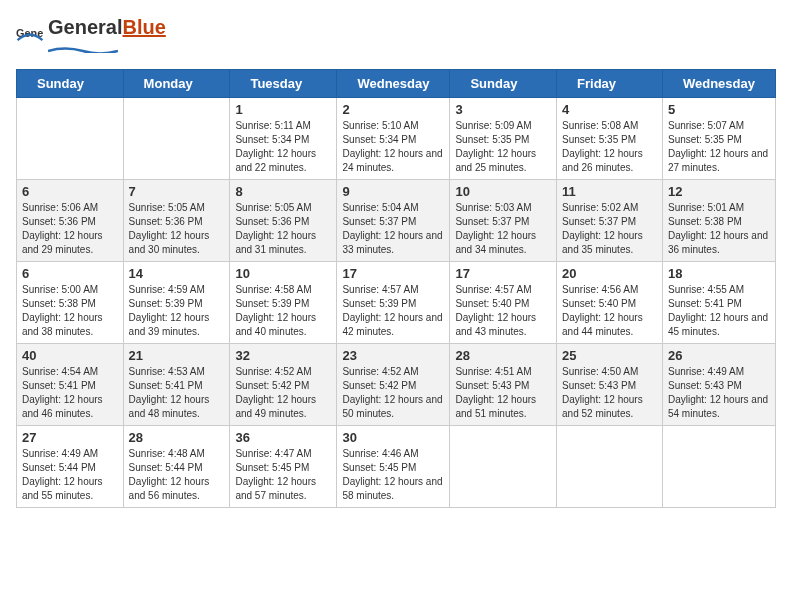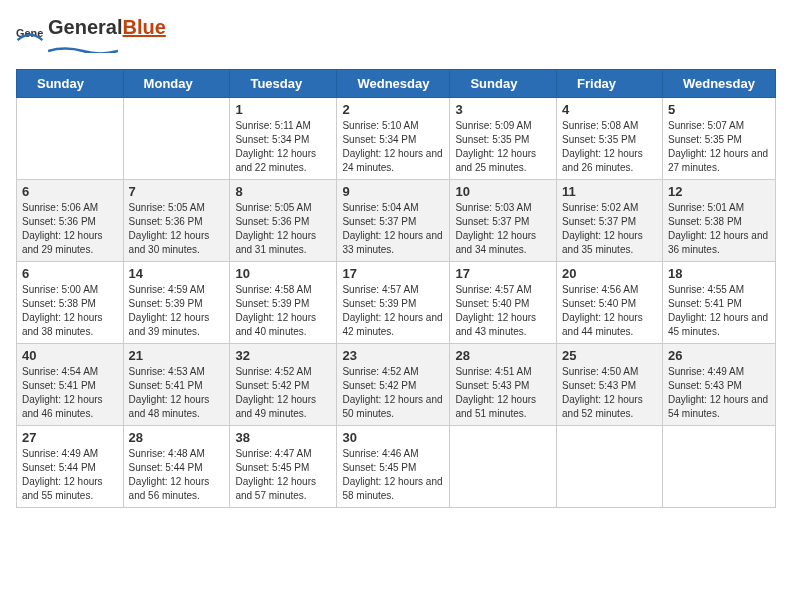--- a/index.html
+++ b/index.html
@@ -233,21 +233,21 @@
       <tr class="row-white">
         <td>
           <span class="day-num">27</span>
           <div class="day-info">Sunrise: 4:49 AM<br>Sunset: 5:44 PM<br>Daylight: 12 hours and 55 minutes.</div>
         </td>
         <td>
           <span class="day-num">28</span>
           <div class="day-info">Sunrise: 4:48 AM<br>Sunset: 5:44 PM<br>Daylight: 12 hours and 56 minutes.</div>
         </td>
         <td>
-          <span class="day-num">38</span>
+          <span class="day-num">36</span>
           <div class="day-info">Sunrise: 4:47 AM<br>Sunset: 5:45 PM<br>Daylight: 12 hours and 57 minutes.</div>
         </td>
         <td>
           <span class="day-num">30</span>
           <div class="day-info">Sunrise: 4:46 AM<br>Sunset: 5:45 PM<br>Daylight: 12 hours and 58 minutes.</div>
         </td>
         <td class="empty-cell"></td>
         <td class="empty-cell"></td>
         <td class="empty-cell"></td>
       </tr>

